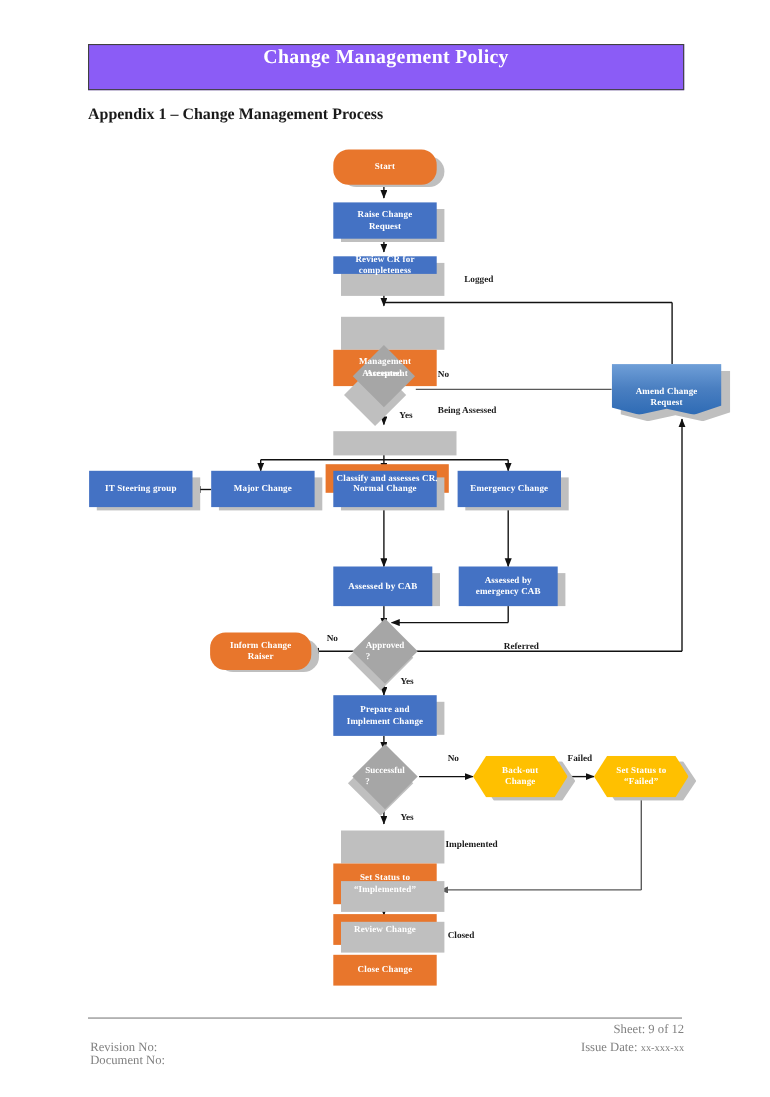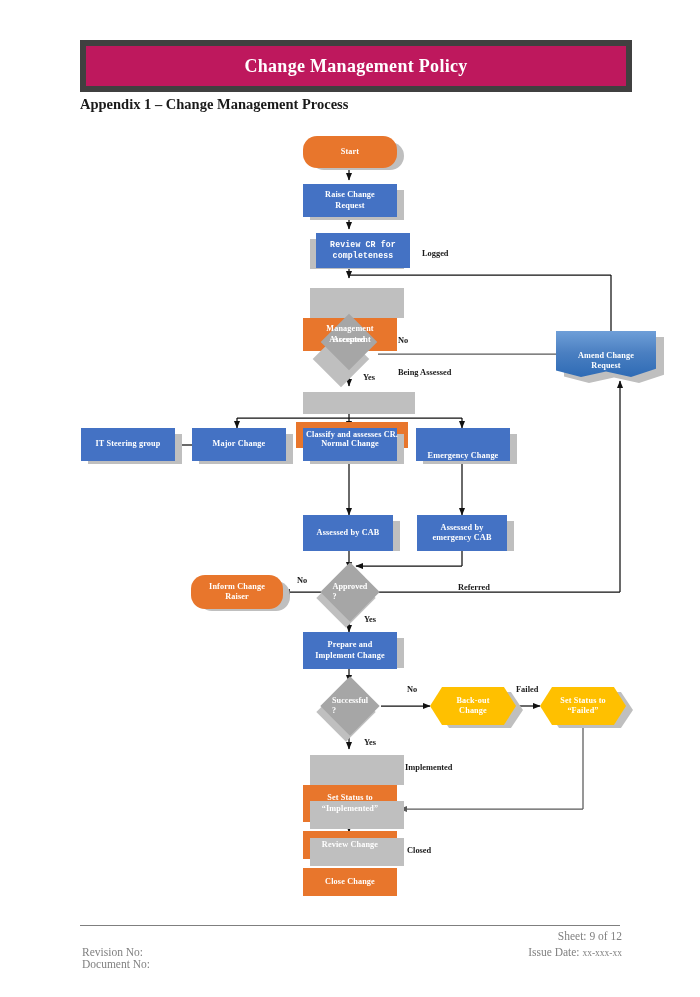--- a/index.html
+++ b/index.html
@@ -3,22 +3,22 @@
 <meta charset="utf-8">
 <style>
   html,body{margin:0;padding:0;background:#ffffff;}
   body{width:700px;height:997px;position:relative;font-family:"Liberation Serif",serif;overflow:hidden;}
 
   .page{position:absolute;left:0;top:0;width:700px;height:997px;}
 
   
   .title-bar{
     position:absolute;left:80px;top:40px;width:540px;height:40px;
-    background:#be185d;border:6px solid #404040;
-    display:flex;align-items:center;justify-content:center;
+    background:#8b5cf6;border:1px solid #404040;
+    display:flex;justify-content:center;
   }
   .title-bar .t{
     color:#ffffff;font-size:18px;font-weight:bold;letter-spacing:.3px;
     font-family:"Liberation Serif",serif;
   }
   .appendix{
     position:absolute;left:80px;top:96px;
     font-size:14.5px;font-weight:bold;color:#1a1a1a;
     font-family:"Liberation Serif",serif;white-space:nowrap;
   }
@@ -155,21 +155,21 @@
       <span class="lbl">Start</span>
     </div>
 
     <div class="shadow" style="left:310px;top:190px;width:94px;height:30px;"></div>
     <div class="node rect" style="left:303px;top:184px;width:94px;height:33px;">
       <span class="lbl">Raise Change
 Request</span>
     </div>
 
     <div class="shadow" style="left:310px;top:239px;width:94px;height:30px;"></div>
-    <div class="node rect" style="left:316px;top:233px;width:94px;height:35px;font-family:Liberation Mono, monospace;">
+    <div class="node rect" style="left:303px;top:233px;width:94px;height:16px;">
       <span class="lbl">Review CR for
 completeness</span>
     </div>
 
     <div class="shadow" style="left:310px;top:288px;width:94px;height:30px;"></div>
     <div class="node rect-orange" style="left:303px;top:282px;width:94px;height:33px;">
       <span class="lbl">Management
 Assessment</span>
     </div>
 
@@ -200,21 +200,21 @@
     <div class="node rect" style="left:192px;top:428px;width:94px;height:33px;">
       <span class="lbl">Major  Change</span>
     </div>
 
     <div class="shadow" style="left:310px;top:434px;width:94px;height:30px;"></div>
     <div class="node rect" style="left:303px;top:428px;width:94px;height:33px;">
       <span class="lbl">Normal  Change</span>
     </div>
 
     <div class="shadow" style="left:423px;top:434px;width:94px;height:30px;"></div>
-    <div class="node rect" style="left:416px;top:428px;width:94px;height:33px;align-items:flex-end;">
+    <div class="node rect" style="left:416px;top:428px;width:94px;height:33px;">
       <span class="lbl">Emergency  Change</span>
     </div>
 
     <div class="shadow" style="left:310px;top:521px;width:90px;height:30px;"></div>
     <div class="node rect" style="left:303px;top:515px;width:90px;height:36px;">
       <span class="lbl">Assessed  by CAB</span>
     </div>
 
     <div class="shadow" style="left:424px;top:521px;width:90px;height:30px;"></div>
     <div class="node rect" style="left:417px;top:515px;width:90px;height:36px;">

